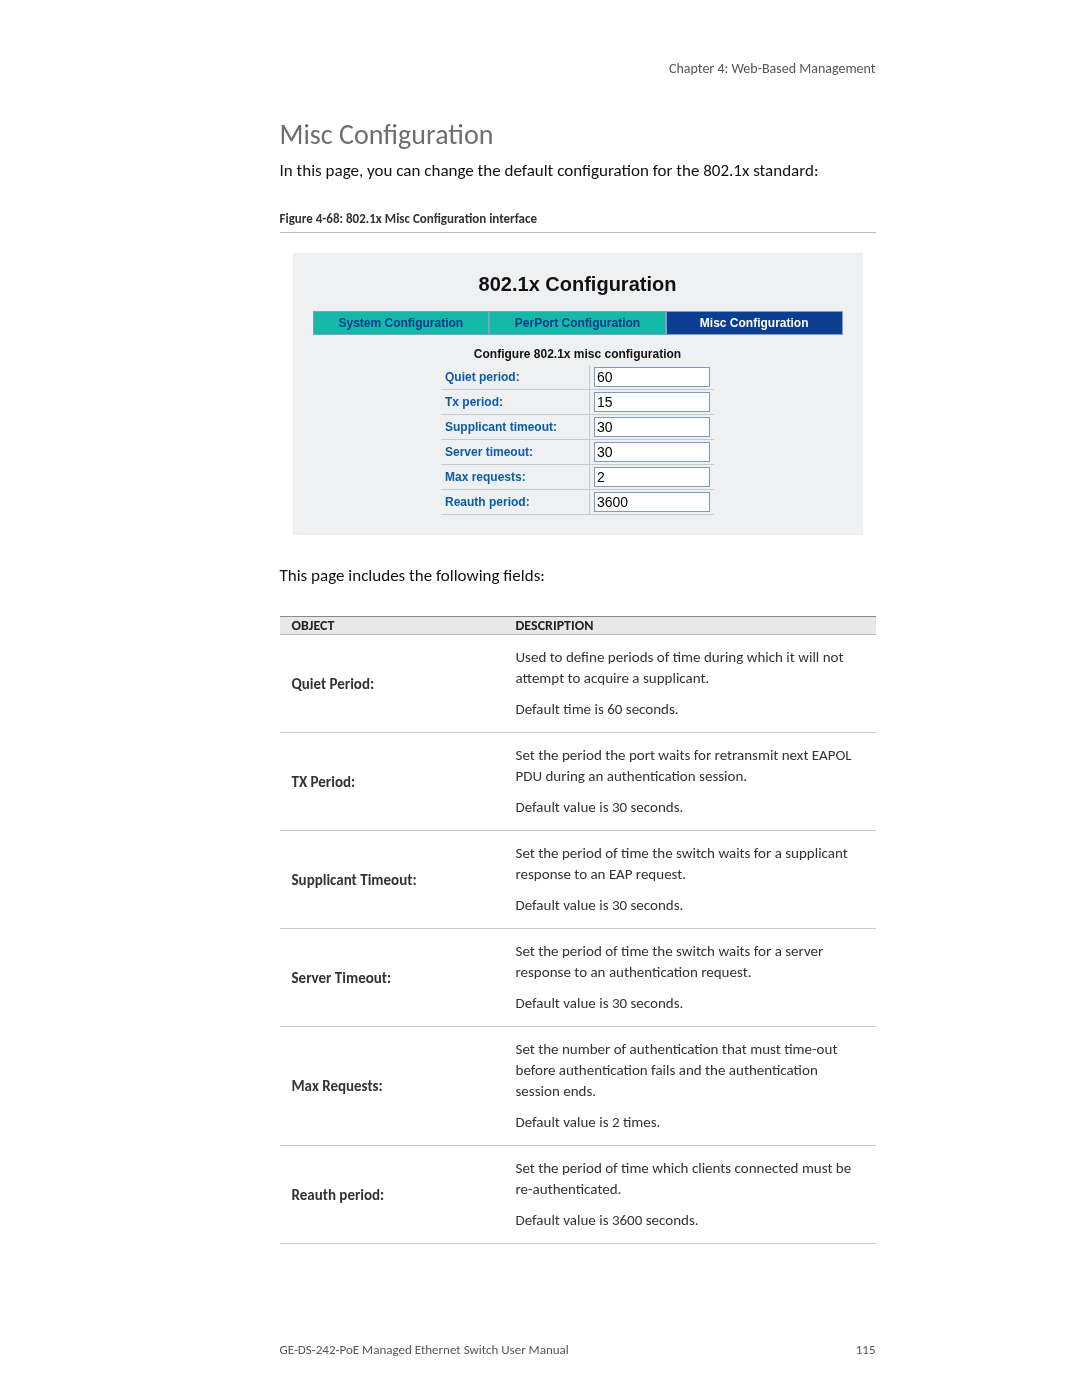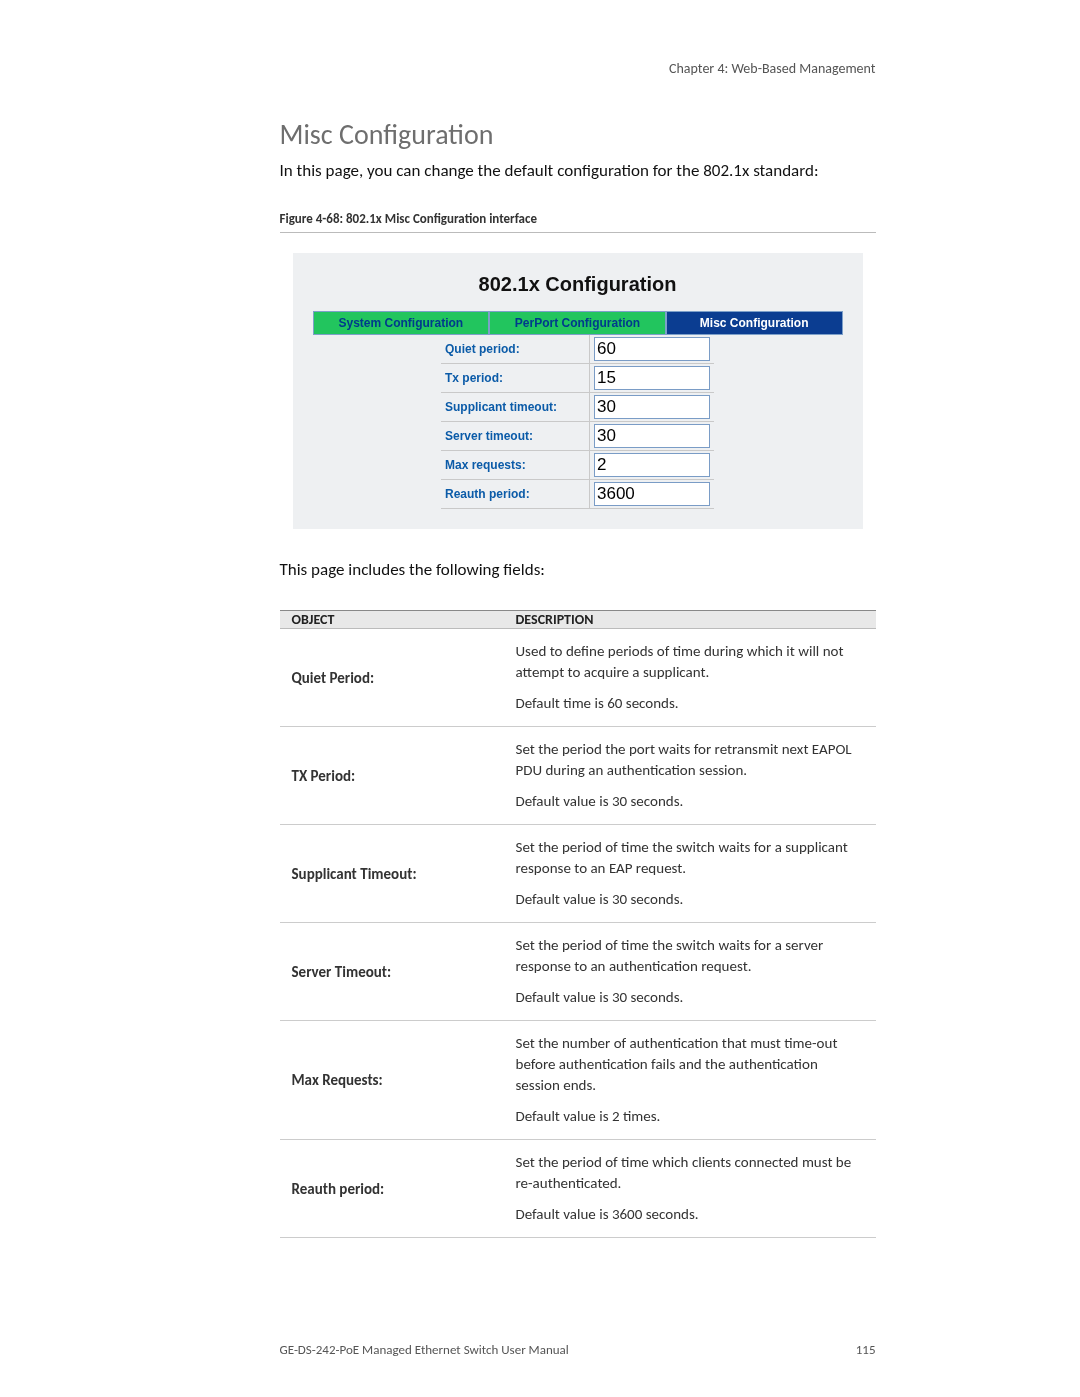--- a/index.html
+++ b/index.html
@@ -61,21 +61,21 @@
   .tabs {
     display: flex;
     height: 24px;
     font-size: 12px;
   }
   .tab {
     flex: 1;
     text-align: center;
     line-height: 22px;
     border: 1px solid #7da0c9;
-    background: #22c55e;
+    background: #14b8a6;
     color: #003a8c;
     font-weight: 700;
   }
   .tab.active {
     background: #0b3d91;
     color: #ffffff;
   }
   .subhead {
     text-align: center;
     font-size: 12px;
@@ -96,21 +96,21 @@
     font-weight: 700;
     width: 140px;
     border-bottom: 1px solid #c9c9c9;
     border-right: 1px solid #c9c9c9;
   }
   table.form td.val {
     border-bottom: 1px solid #c9c9c9;
   }
   table.form input[type=text] {
     width: 110px;
-    font-size: 17px;
+    font-size: 14px;
     padding: 1px 2px;
     border: 1px solid #7a9cc6;
   }
   .btnrow {
     text-align: center;
     margin-top: 10px;
   }
   .btnrow button {
     font-size: 12px;
     padding: 1px 10px;
@@ -178,20 +178,21 @@
 
   <div class="figure-caption">Figure 4-68: 802.1x Misc Configuration interface</div>
 
   <div class="ui-shot">
     <div class="ui-title">802.1x Configuration</div>
     <div class="tabs">
       <div class="tab">System Configuration</div>
       <div class="tab">PerPort Configuration</div>
       <div class="tab active">Misc Configuration</div>
     </div>
+    <div class="subhead">Configure 802.1x misc configuration</div>
     <table class="form">
       <tbody>
           <tr>
         <td class="label">Quiet period:</td>
         <td class="val"><input type="text" value="60" style=""></td>
       </tr>
       <tr>
         <td class="label">Tx period:</td>
         <td class="val"><input type="text" value="15" style=""></td>
       </tr>

